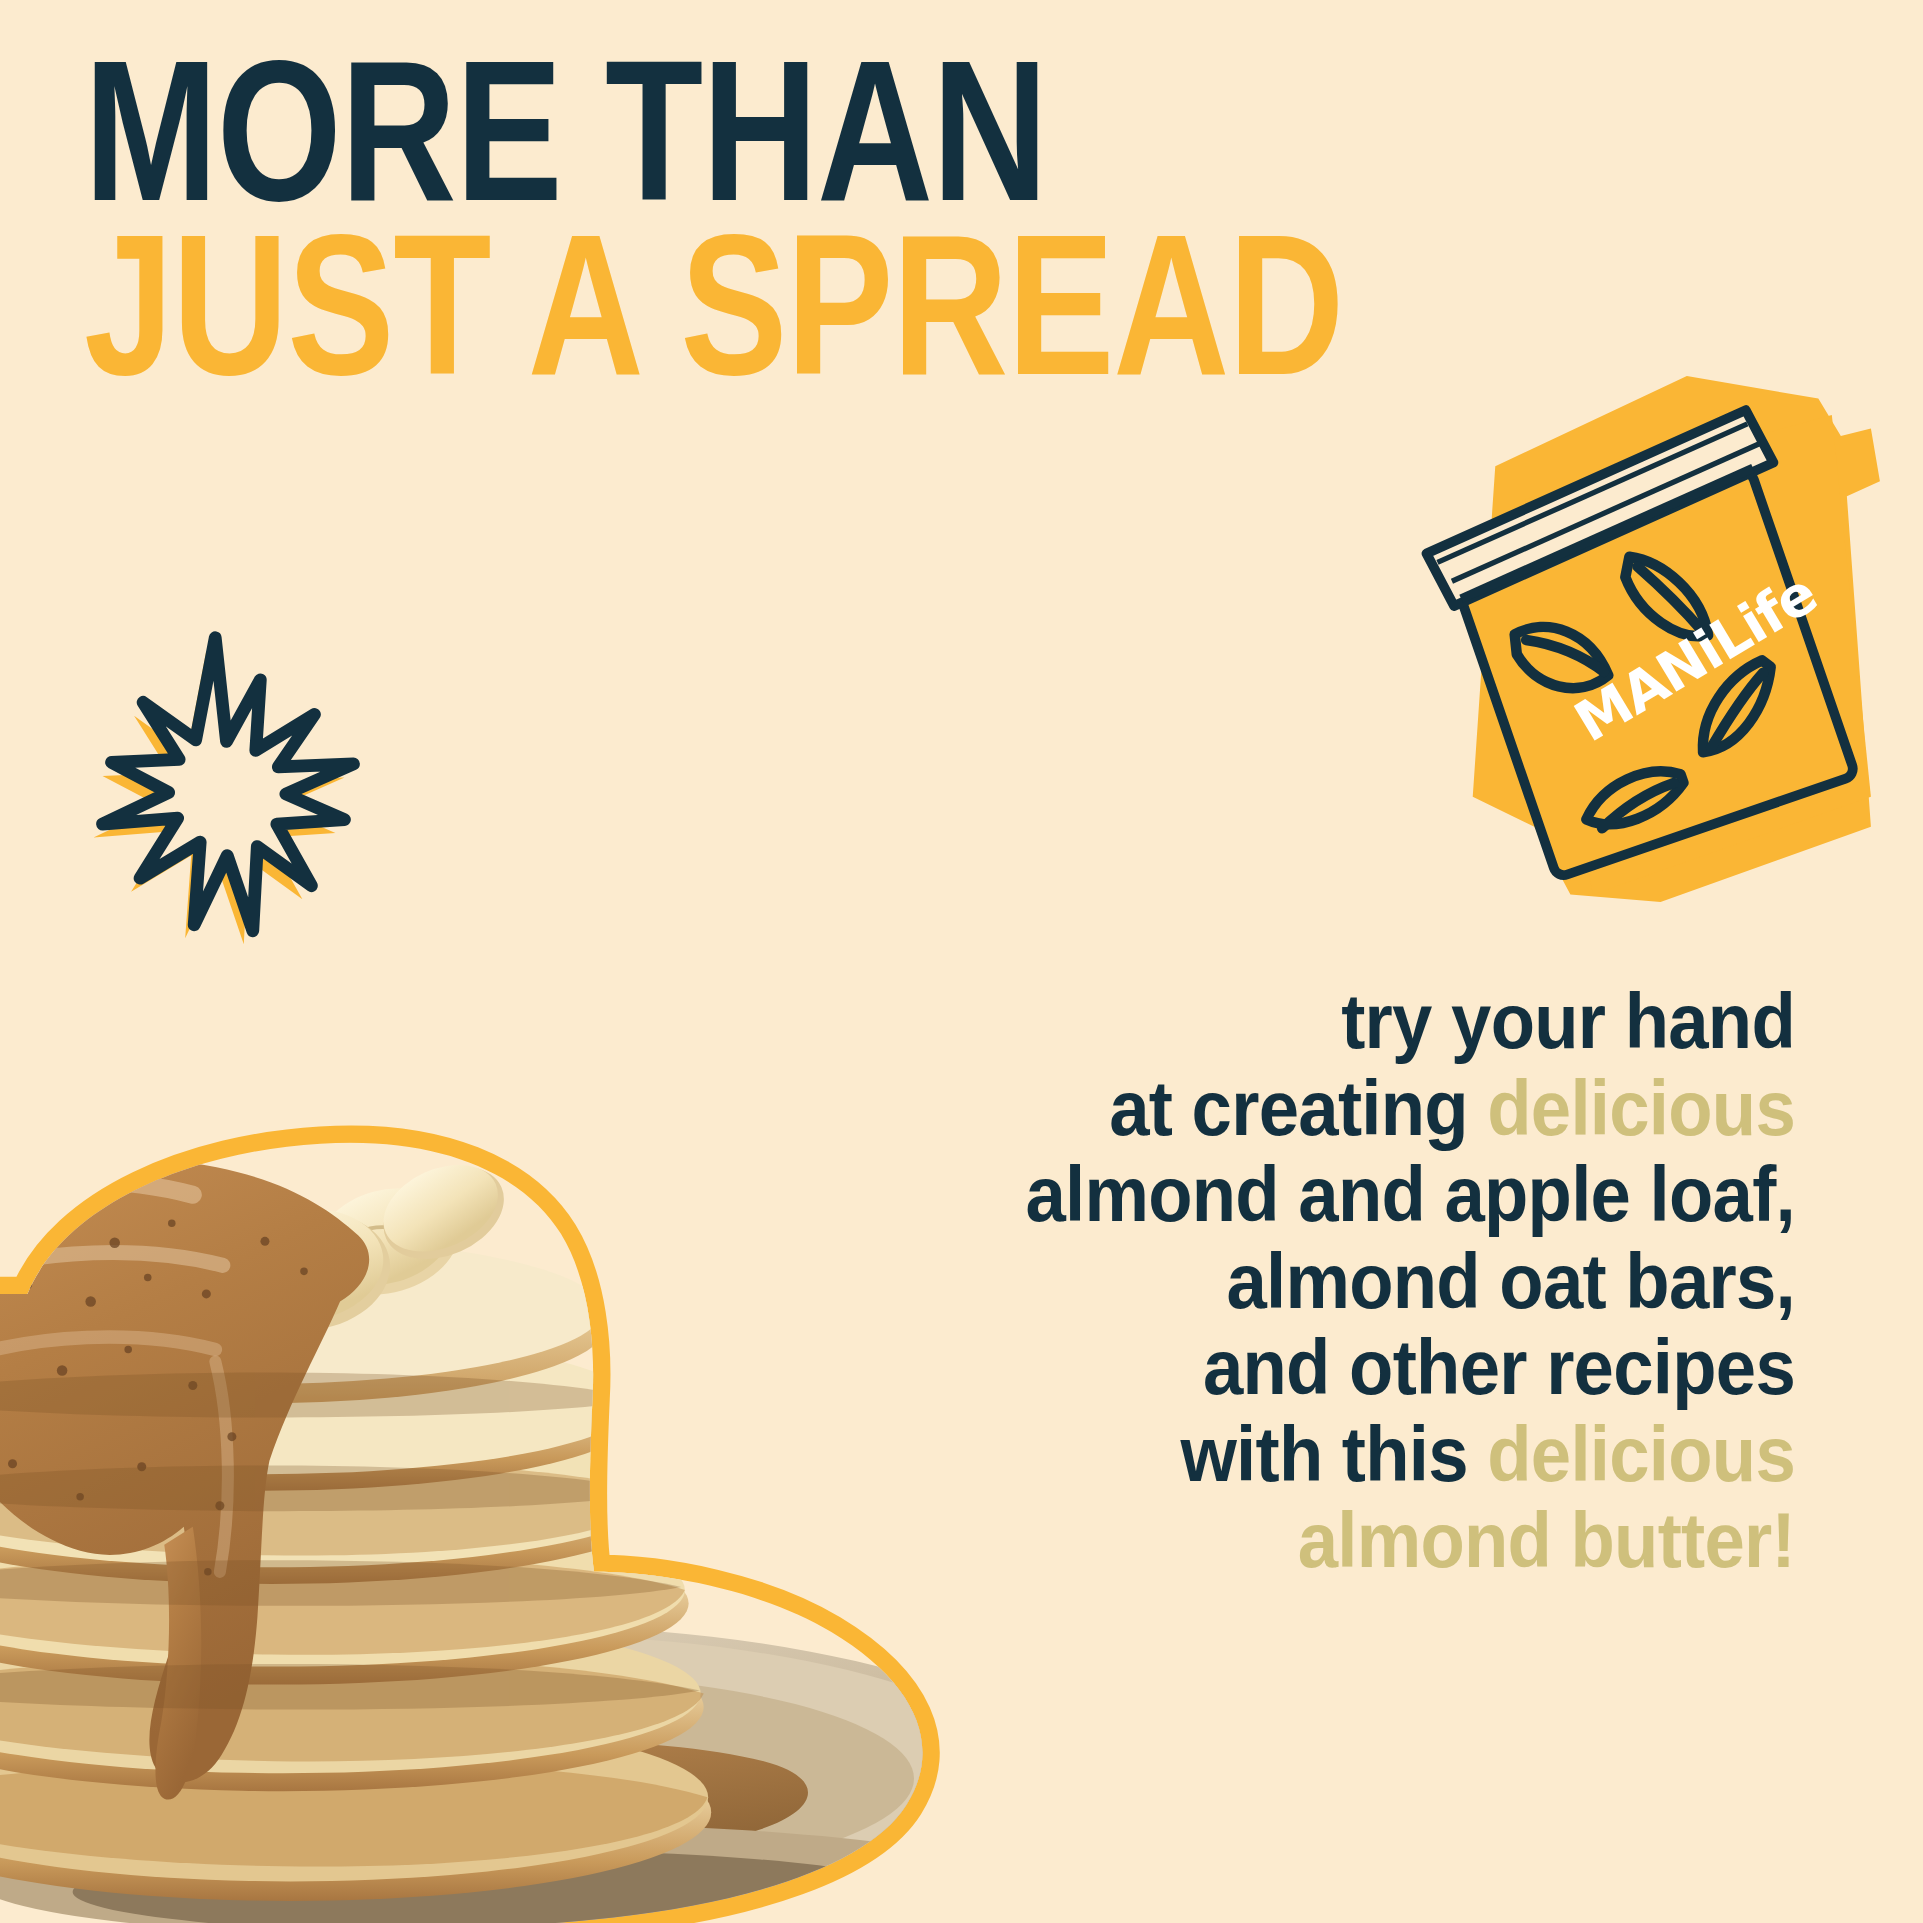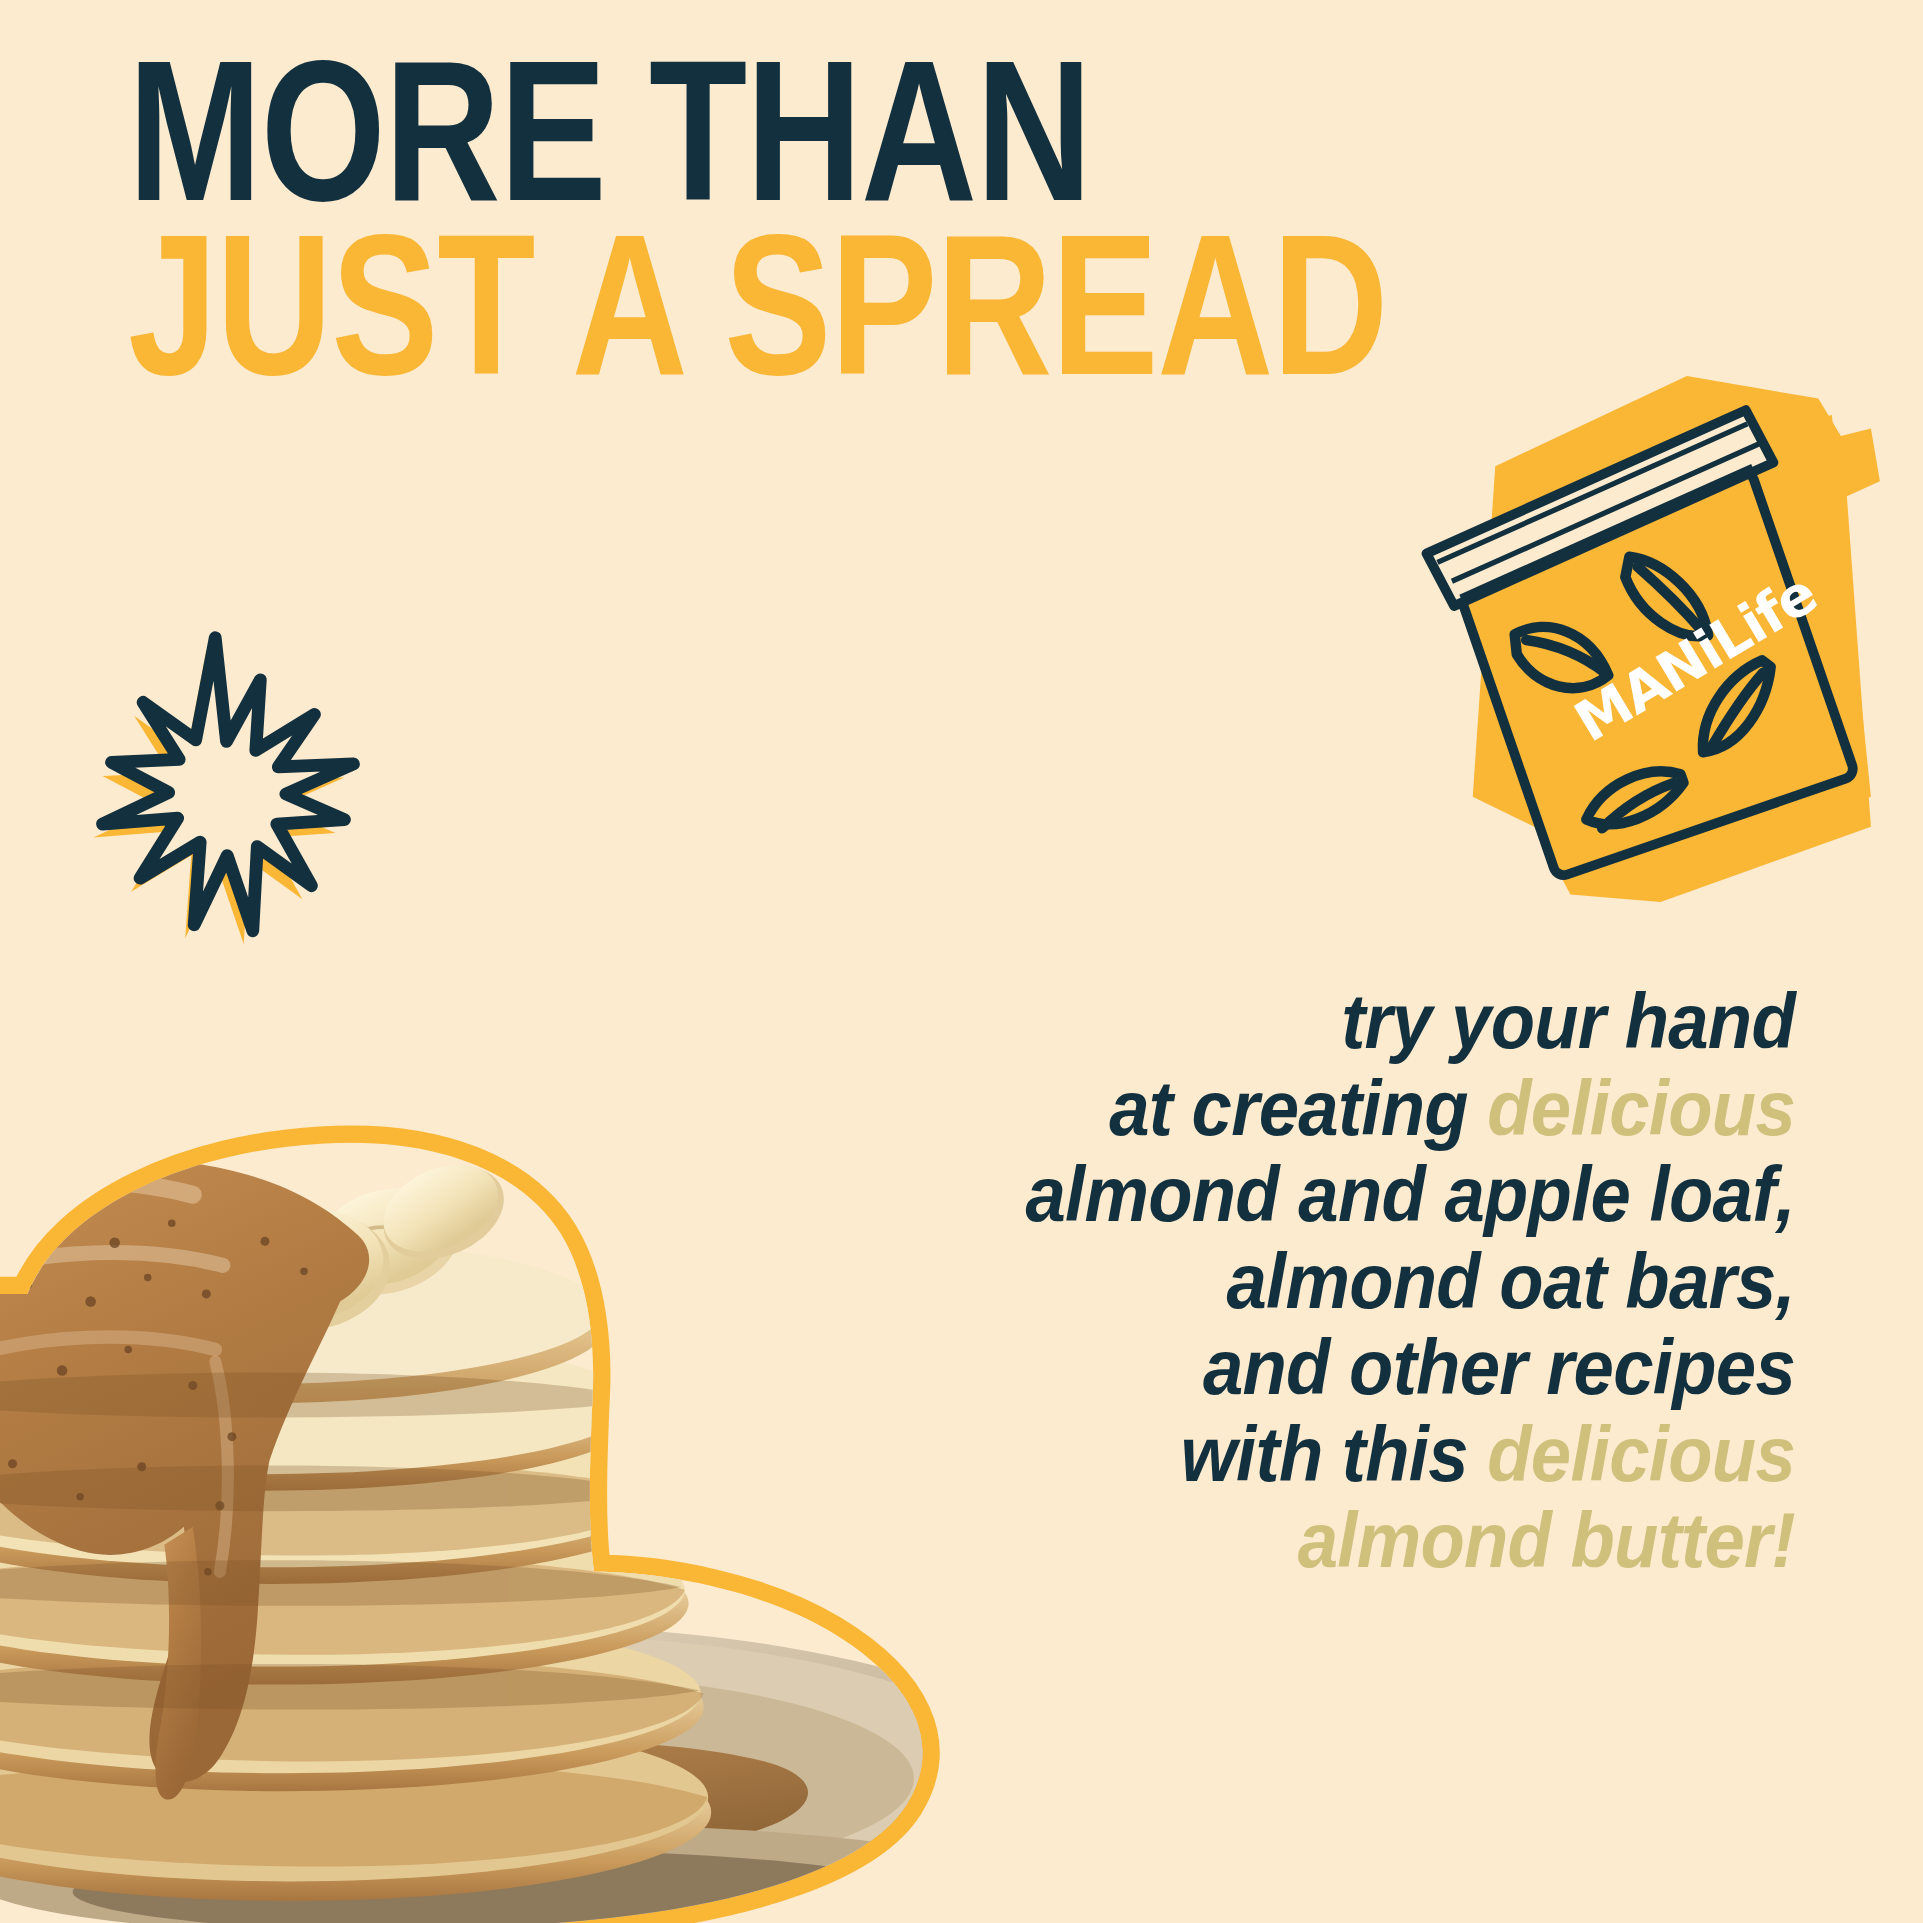--- a/index.html
+++ b/index.html
@@ -6,21 +6,21 @@
   body{
     width:1924px;height:1924px;
     background:#FCEBCF;
     font-family:"Liberation Sans", sans-serif;
     overflow:hidden;
     position:relative;
   }
   #stage{position:absolute;inset:0;width:1924px;height:1924px;overflow:hidden;background:#FCEBCF;}
 
   
-  .headline{position:absolute;left:84px;top:39px;width:1428px;margin-left:44px;}
+  .headline{position:absolute;left:84px;top:39px;width:1428px;}
   .hl-line{
     font-family:"Liberation Sans", sans-serif;
     font-weight:700;
     font-size:201px;
     line-height:0.92;
     letter-spacing:-1.5px;
     transform:scaleX(0.80);
     transform-origin:left center;
     white-space:nowrap;
     margin:0;
@@ -58,21 +58,20 @@
     letter-spacing:-2px;
   }
 
   
   .body-copy{
     position:absolute;
     right:129px;
     top:978px;
     width:1172px;
     text-align:right;
-    font-style:italic;
   }
   .bc-line{
     font-weight:700;
     font-size:78px;
     line-height:1.11;
     letter-spacing:-0.8px;
     transform:scaleX(0.93);
     transform-origin:right center;
     white-space:nowrap;
     color:#13303F;

